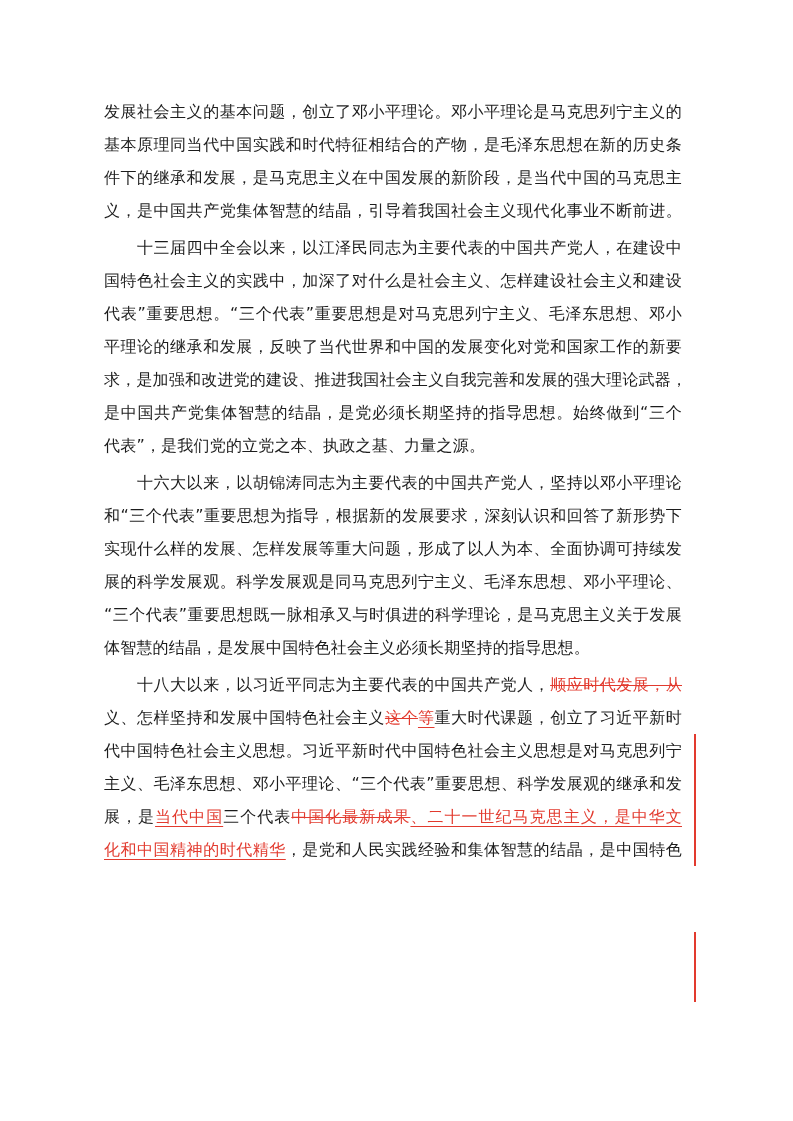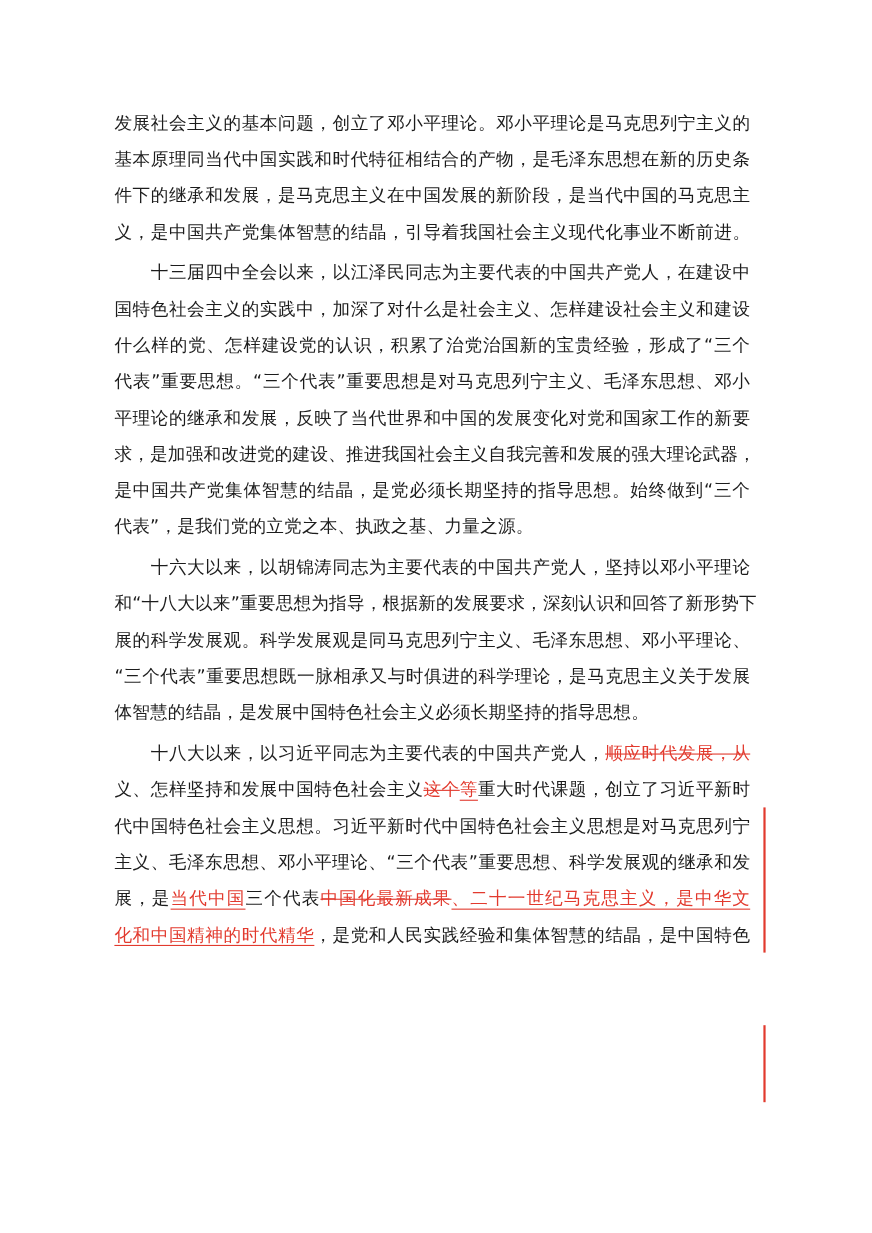--- a/index.html
+++ b/index.html
@@ -55,30 +55,30 @@
   <div class="content">
       <div class="paragraph">
         <div class="line fill"><span class="run run-normal">发展社会主义的基本问题，创立了邓小平理论。邓小平理论是马克思列宁主义的</span></div>
         <div class="line fill"><span class="run run-normal">基本原理同当代中国实践和时代特征相结合的产物，是毛泽东思想在新的历史条</span></div>
         <div class="line fill"><span class="run run-normal">件下的继承和发展，是马克思主义在中国发展的新阶段，是当代中国的马克思主</span></div>
         <div class="line fill"><span class="run run-normal">义，是中国共产党集体智慧的结晶，引导着我国社会主义现代化事业不断前进。</span></div>
       </div>
       <div class="paragraph">
         <div class="line fill"><span class="run run-normal">　　十三届四中全会以来，以江泽民同志为主要代表的中国共产党人，在建设中</span></div>
         <div class="line fill"><span class="run run-normal">国特色社会主义的实践中，加深了对什么是社会主义、怎样建设社会主义和建设</span></div>
-        <div class="line fill"><span class="run run-normal">什么样的党、怎样建设党的认识，积累了治党治国新的宝贵经验，形成了“三个</span></div>
         <div class="line fill"><span class="run run-normal">代表”重要思想。“三个代表”重要思想是对马克思列宁主义、毛泽东思想、邓小</span></div>
         <div class="line fill"><span class="run run-normal">平理论的继承和发展，反映了当代世界和中国的发展变化对党和国家工作的新要</span></div>
         <div class="line fill"><span class="run run-normal">求，是加强和改进党的建设、推进我国社会主义自我完善和发展的强大理论武器，</span></div>
         <div class="line fill"><span class="run run-normal">是中国共产党集体智慧的结晶，是党必须长期坚持的指导思想。始终做到“三个</span></div>
         <div class="line"><span class="run run-normal">代表”，是我们党的立党之本、执政之基、力量之源。</span></div>
       </div>
       <div class="paragraph">
         <div class="line fill"><span class="run run-normal">　　十六大以来，以胡锦涛同志为主要代表的中国共产党人，坚持以邓小平理论</span></div>
-        <div class="line fill"><span class="run run-normal">和“十八大以来”重要思想为指导，根据新的发展要求，深刻认识和回答了新形势下</span></div>
+        <div class="line fill"><span class="run run-normal">和“三个代表”重要思想为指导，根据新的发展要求，深刻认识和回答了新形势下</span></div>
+        <div class="line fill"><span class="run run-normal">实现什么样的发展、怎样发展等重大问题，形成了以人为本、全面协调可持续发</span></div>
         <div class="line fill"><span class="run run-normal">展的科学发展观。科学发展观是同马克思列宁主义、毛泽东思想、邓小平理论、</span></div>
         <div class="line fill"><span class="run run-normal">“三个代表”重要思想既一脉相承又与时俱进的科学理论，是马克思主义关于发展</span></div>
         <div class="line"><span class="run run-normal">体智慧的结晶，是发展中国特色社会主义必须长期坚持的指导思想。</span></div>
       </div>
       <div class="paragraph">
         <div class="line fill"><span class="run run-normal">　　十八大以来，以习近平同志为主要代表的中国共产党人，</span><span class="run run-deleted">顺应时代发展，从</span></div>
         <div class="line fill"><span class="run run-normal">义、怎样坚持和发展中国特色社会主义</span><span class="run run-deleted">这个</span><span class="run run-inserted">等</span><span class="run run-normal">重大时代课题，创立了习近平新时</span></div>
         <div class="line fill"><span class="run run-normal">代中国特色社会主义思想。习近平新时代中国特色社会主义思想是对马克思列宁</span></div>
         <div class="line fill"><span class="run run-normal">主义、毛泽东思想、邓小平理论、“三个代表”重要思想、科学发展观的继承和发</span></div>
         <div class="line fill"><span class="run run-normal">展，是</span><span class="run run-inserted">当代中国</span><span class="run run-normal">三个代表</span><span class="run run-deleted">中国化最新成果</span><span class="run run-inserted">、二十一世纪马克思主义，是中华文</span></div>

